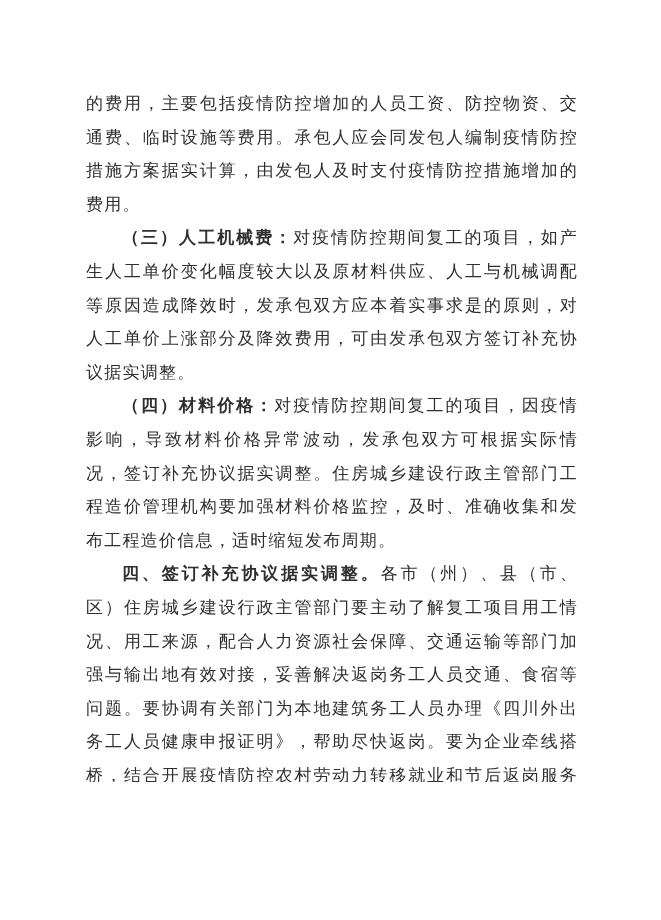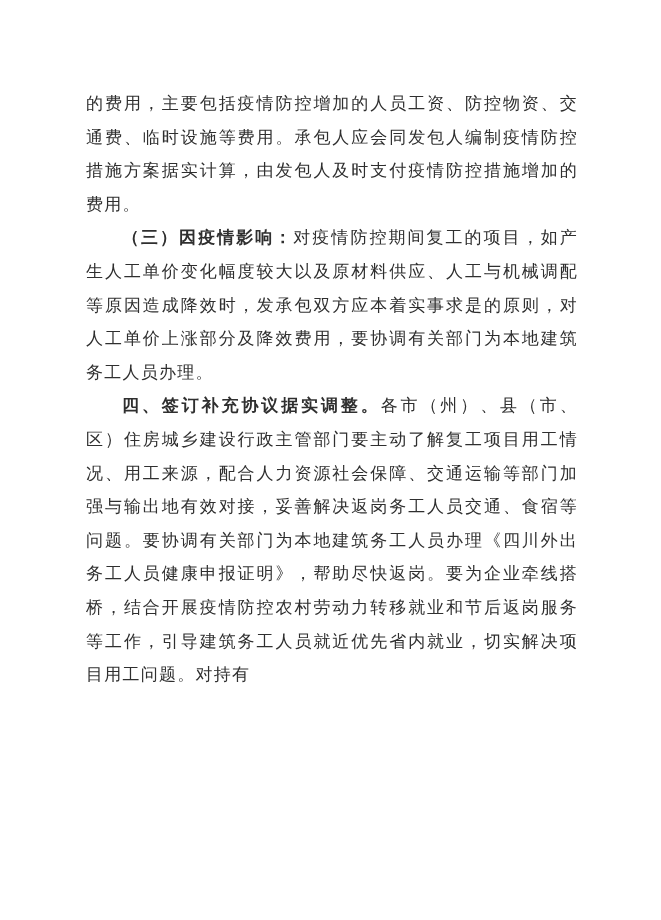--- a/index.html
+++ b/index.html
@@ -47,21 +47,22 @@
   }
 </style>
 </head>
 <body>
 
 <div class="page">
   <div class="content">
 
     <p class="para"><span>的费用，主要包括疫情防控增加的人员工资、防控物资、交通费、临时设施等费用。承包人应会同发包人编制疫情防控措施方案据实计算，由发包人及时支付疫情防控措施增加的费用。</span></p>
 
-    <p class="para indent"><span class="lead">（三）因疫情影响：</span><span>对疫情防控期间复工的项目，如产生人工单价变化幅度较大以及原材料供应、人工与机械调配等原因造成降效时，发承包双方应本着实事求是的原则，对人工单价上涨部分及降效费用，要协调有关部门为本地建筑务工人员办理。</span></p>
+    <p class="para indent"><span class="lead">（三）人工机械费：</span><span>对疫情防控期间复工的项目，如产生人工单价变化幅度较大以及原材料供应、人工与机械调配等原因造成降效时，发承包双方应本着实事求是的原则，对人工单价上涨部分及降效费用，可由发承包双方签订补充协议据实调整。</span></p>
 
+    <p class="para indent"><span class="lead">（四）材料价格：</span><span>对疫情防控期间复工的项目，因疫情影响，导致材料价格异常波动，发承包双方可根据实际情况，签订补充协议据实调整。住房城乡建设行政主管部门工程造价管理机构要加强材料价格监控，及时、准确收集和发布工程造价信息，适时缩短发布周期。</span></p>
 
     <p class="para indent"><span class="lead">四、签订补充协议据实调整。</span><span>各市（州）、县（市、区）住房城乡建设行政主管部门要主动了解复工项目用工情况、用工来源，配合人力资源社会保障、交通运输等部门加强与输出地有效对接，妥善解决返岗务工人员交通、食宿等问题。要协调有关部门为本地建筑务工人员办理《四川外出务工人员健康申报证明》，帮助尽快返岗。要为企业牵线搭桥，结合开展疫情防控农村劳动力转移就业和节后返岗服务等工作，引导建筑务工人员就近优先省内就业，切实解决项目用工问题。对持有</span></p>
 
   </div>
 
   <div class="page-number">—3—</div>
 </div>
 
 </body></html>

